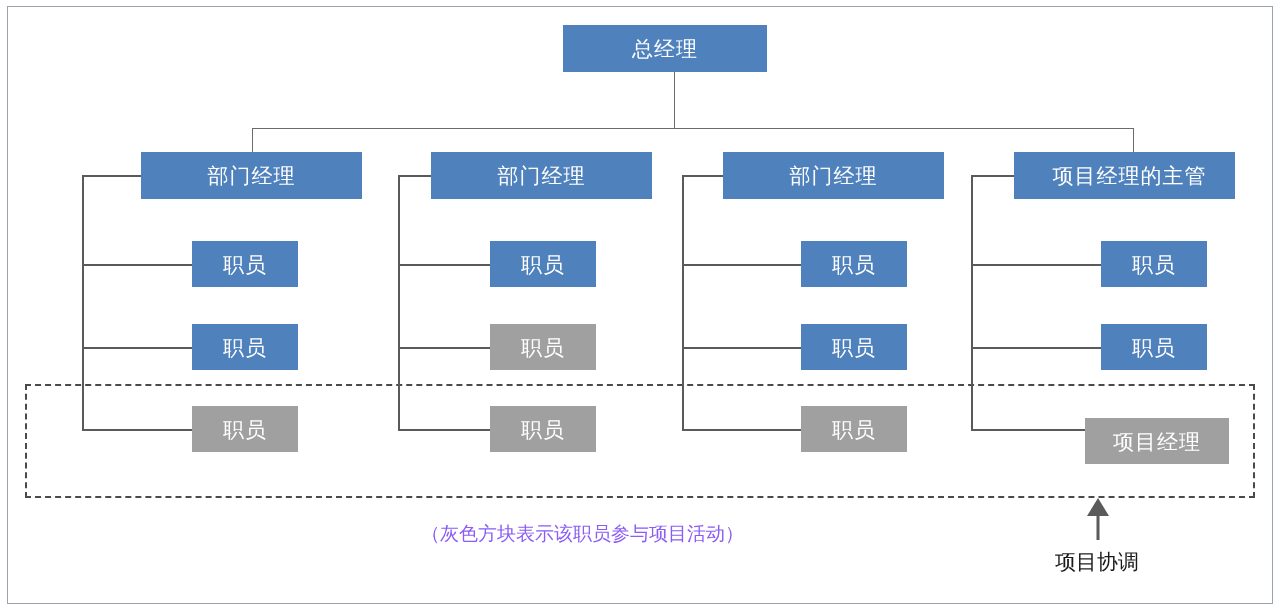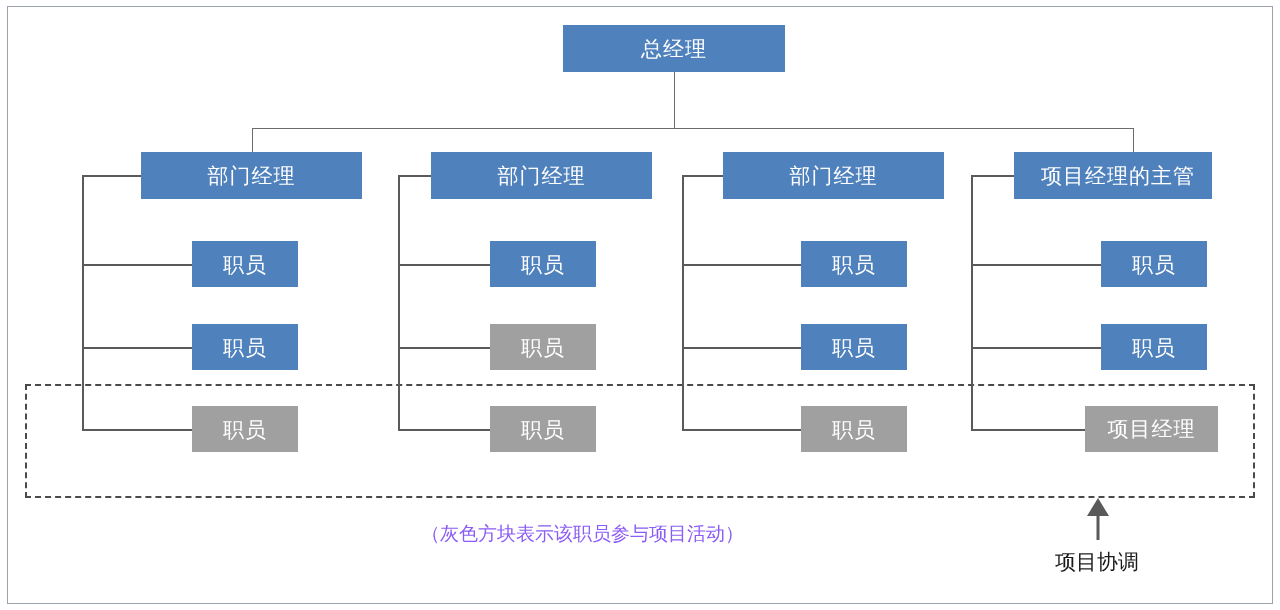--- a/index.html
+++ b/index.html
@@ -83,21 +83,21 @@
     z-index:6;
   }
 </style>
 </head>
 <body>
 
 <div id="stage">
 
   <div class="outer-frame"></div>
 
-  <div class="node blue" style="left:563px;top:25px;width:222px;height:47px;">
+  <div class="node blue" style="left:563px;top:25px;width:204px;height:47px;">
     <span>总经理</span>
   </div>
 
   <div class="vline thin" style="left:674px;top:72px;height:56px;"></div>
 
   <div class="hline thin" style="left:252px;top:128px;width:881px;"></div>
 
   <div class="vline thin" style="left:252px;top:128px;height:25px;"></div>
 
   <div class="vline thin" style="left:1133px;top:128px;height:25px;"></div>
@@ -158,37 +158,37 @@
   <div class="node blue" style="left:801px;top:324px;width:106px;height:46px;">
     <span>职员</span>
   </div>
   <div class="hline" style="left:682px;top:347px;width:119px;"></div>
 
   <div class="node gray" style="left:801px;top:406px;width:106px;height:46px;">
     <span>职员</span>
   </div>
   <div class="hline" style="left:682px;top:429px;width:119px;"></div>
 
-  <div class="node blue" style="left:1014px;top:152px;width:198px;height:47px;padding-left:10px;">
+  <div class="node blue" style="left:1014px;top:152px;width:221px;height:47px;padding-left:10px;">
     <span>项目经理的主管</span>
   </div>
   <div class="vline" style="left:971px;top:175px;height:255px;"></div>
   <div class="hline" style="left:971px;top:175px;width:43px;"></div>
 
   <div class="node blue" style="left:1101px;top:241px;width:106px;height:46px;">
     <span>职员</span>
   </div>
   <div class="hline" style="left:971px;top:264px;width:130px;"></div>
 
   <div class="node blue" style="left:1101px;top:324px;width:106px;height:46px;">
     <span>职员</span>
   </div>
   <div class="hline" style="left:971px;top:347px;width:130px;"></div>
 
-  <div class="node gray" style="left:1085px;top:406px;width:133px;height:46px;font-family:Liberation Serif, serif;">
+  <div class="node gray" style="left:1085px;top:418px;width:144px;height:46px;">
     <span>项目经理</span>
   </div>
   <div class="hline" style="left:971px;top:429px;width:114px;"></div>
 
   <div class="dashed-box" style="left:25px;top:384px;width:1230px;height:114px;"></div>
 
   <div class="caption" style="left:421px;top:521px;">（灰色方块表示该职员参与项目活动）</div>
 
   <div class="arrow-up" style="left:1085px;top:498px;width:26px;height:42px;">
     <svg width="26" height="42" viewBox="0 0 26 42" xmlns="http://www.w3.org/2000/svg">

